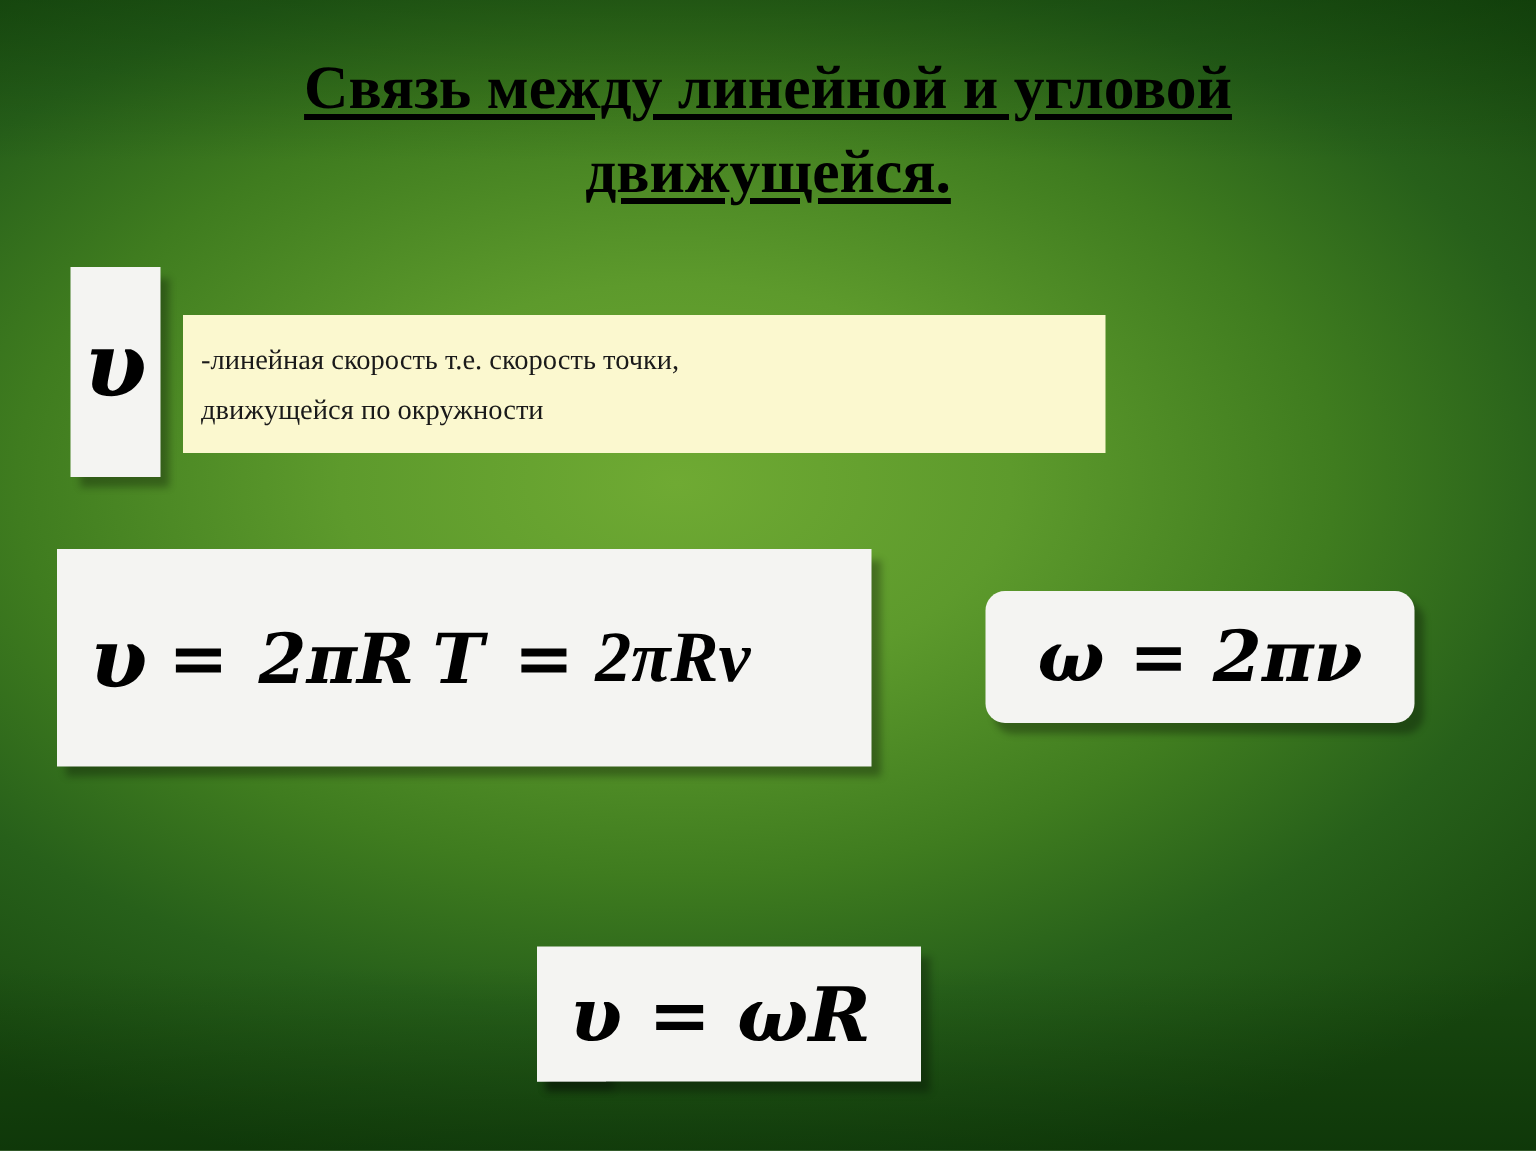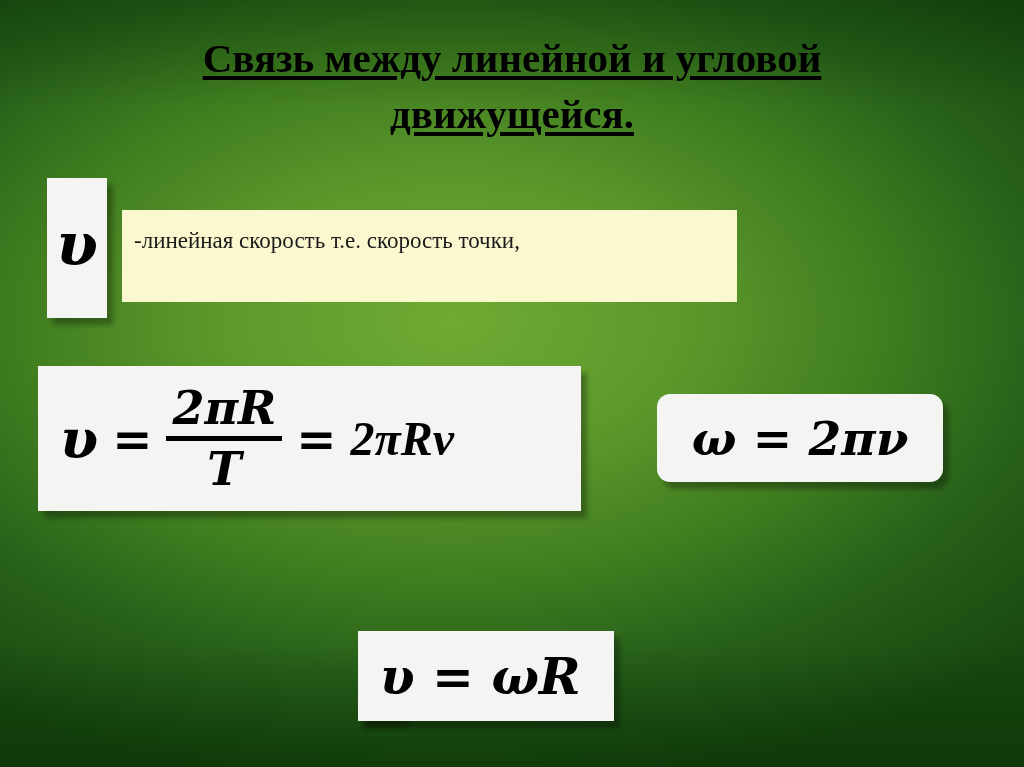--- a/index.html
+++ b/index.html
@@ -88,21 +88,21 @@
     top: 210px;
     width: 615px;
     height: 92px;
     background: #fbf8cf;
     z-index: 3;
     box-sizing: border-box;
     padding: 14px 16px 0 12px;
   }
   #desc-box .desc-text {
     font-family: "Liberation Serif", serif;
-    font-size: 23px;
+    font-size: 19px;
     line-height: 33px;
     color: #1a1a1a;
   }
 
   
   #card-formula1 {
     left: 38px;
     top: 366px;
     width: 543px;
     height: 145px;
@@ -122,21 +122,21 @@
     font-weight: bold;
     font-style: italic;
     color: #000;
   }
   #card-formula1 .sym-v { font-size: 55px; padding-left: 8px; }
   #card-formula1 .eq    { font-size: 48px; font-style: normal; }
   #card-formula1 .tail  { font-size: 48px; font-family: Liberation Serif, serif; }
 
   .fraction {
     display: inline-flex;
-    flex-direction: column;
+    flex-direction: row;
     align-items: center;
     justify-content: center;
     line-height: 1;
   }
   .fraction .num,
   .fraction .den {
     font-family: "DejaVu Serif", "Liberation Serif", serif;
     font-weight: bold;
     font-style: italic;
     font-size: 46px;
@@ -177,20 +177,21 @@
 
 <div id="slide">
 
   <div class="title-block">
     <div class="title-line">Связь между линейной и угловой</div>
     <div class="title-line">движущейся.</div>
   </div>
 
   <div id="desc-box">
     <div class="desc-text">-линейная скорость т.е. скорость точки,</div>
+    <div class="desc-text">движущейся по окружности</div>
   </div>
 
   <div class="card" id="card-upsilon">
     <span class="math">υ</span>
   </div>
 
   <div class="card" id="card-formula1">
     <div class="formula-row">
       <span class="sym sym-v">υ</span>
       <span class="sym eq">=</span>

